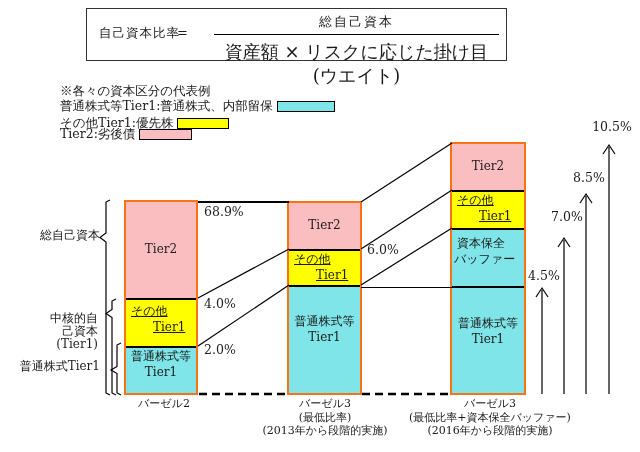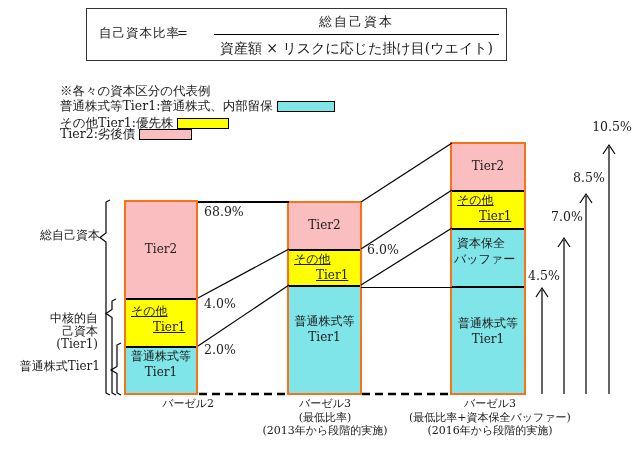--- a/index.html
+++ b/index.html
@@ -10,21 +10,21 @@
     color:#1a1a1a; overflow:hidden;
   }
   .abs { position:absolute; }
 
   
   #formula-box { left:86px; top:8px; width:421px; height:53px; border:1px solid #333; }
   #formula-lhs { left:12px; top:16px; font-size:12.5px; letter-spacing:1px; }
   #formula-eq { left:90px; top:16px; font-size:13px; }
   #formula-num { left:127px; top:4px; width:285px; text-align:center; font-size:13px; letter-spacing:2px; }
   #formula-line { left:127px; top:25px; width:285px; border-top:1.5px solid #000; }
-  #formula-den { left:127px; top:31px; width:285px; text-align:center; font-size:14px; }
+  #formula-den { left:127px; top:31px; width:285px; text-align:center; font-size:18px; }
 
   
   #legend-note { left:60px; top:83px; font-size:12.5px; }
   .legend-row { display:flex; align-items:center; font-size:12.5px; height:15px; }
   .legend-swatch { display:inline-block; height:11px; border:1.5px solid #000; margin-left:4px; }
   #legend-row-0 { left:60px; top:99px; }
   #legend-row-1 { left:60px; top:116px; }
   #legend-row-2 { left:60px; top:127px;text-align:center; }
   .sw-cyan { background:#80E5E8; width:58px; }
   .sw-yellow { background:#FFFF00; width:52px; }
@@ -56,21 +56,21 @@
   #b3-pink { height:46px; } #b3-yellow { height:38px; padding-top:1px; }
   #b3-buffer { height:58px; padding-top:6px; } #b3-cyan { height:107px; padding-top:28px; }
 
   
   .pct { font-size:12.5px; color:#222; }
   #mk-8 { left:204px; top:204px; } #mk-4 { left:204px; top:296px; }
   #mk-2 { left:204px; top:342px; } #mk-6 { left:367px; top:242px; }
 
   
   .bar-caption { text-align:center; font-size:11px; line-height:13.5px; top:397px; }
-  #cap1 { left:114px; width:100px;text-align:right; }
+  #cap1 { left:114px; width:100px; }
   #cap2 { left:245px; width:160px; }
   #cap3 { left:395px; width:190px; }
 
   
   .arrow-label { font-size:12.5px; text-align:center; width:56px; }
   #al-0 { left:516px; top:268px; } #al-1 { left:539px; top:209px; }
   #al-2 { left:561px; top:170px; } #al-3 { left:584px; top:119px; }
 
   #diagram-svg { left:0; top:0; pointer-events:none; }
 </style>

